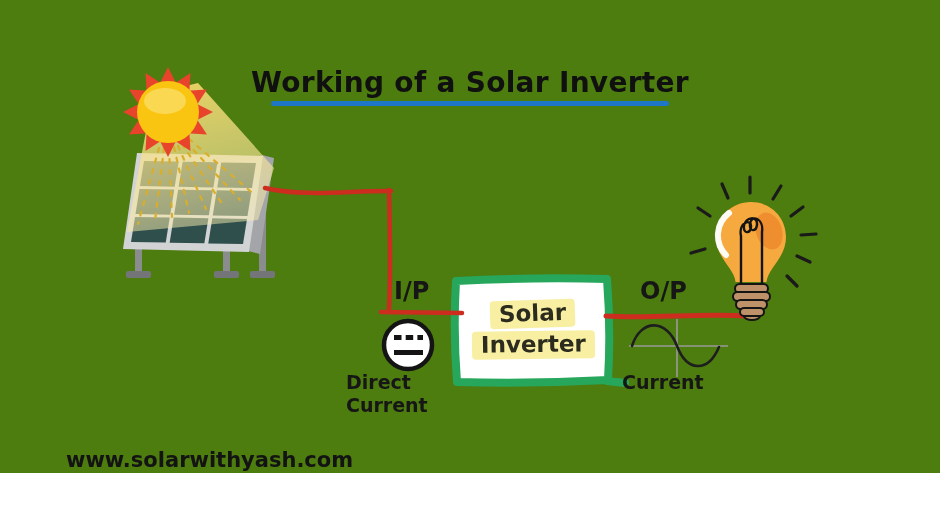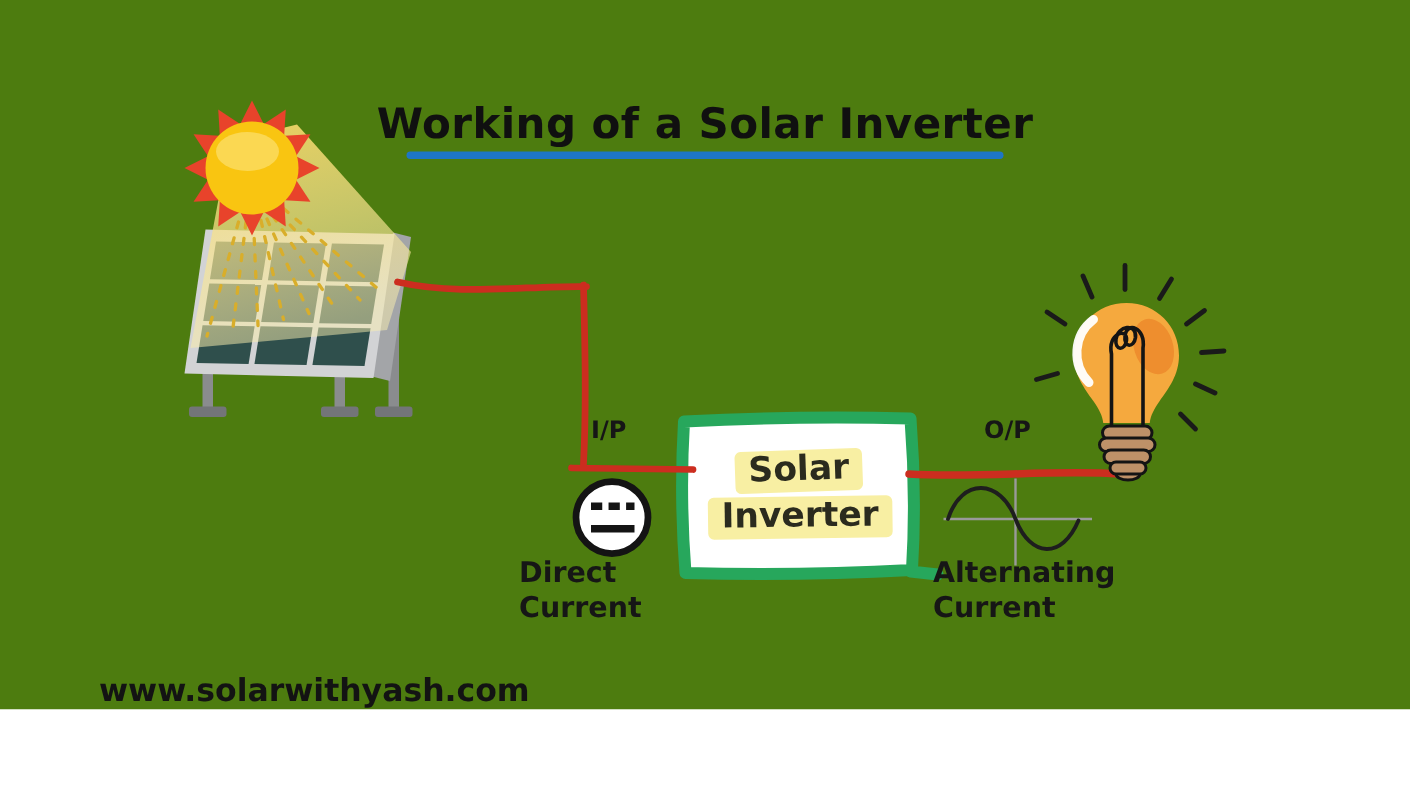--- a/index.html
+++ b/index.html
@@ -13,23 +13,23 @@
   .art{position:absolute;left:0;top:0;}
   .txt{position:absolute;color:#161616;font-weight:bold;}
   .title{
     left:470px;top:66px;transform:translateX(-50%);
     font-size:28px;letter-spacing:.3px;white-space:nowrap;color:#101010;
   }
   .underline{
     position:absolute;left:271px;top:101px;width:398px;height:5px;
     background:#1D76C6;border-radius:3px;
   }
-  .io-label{font-size:16px;}
+  .io-label{font-size:24px;}
   .lbl-ip{left:394px;top:277px;}
-  .lbl-op{left:656px;top:277px;}
+  .lbl-op{left:640px;top:277px;}
   .cur-label{font-size:19px;line-height:23px;}
   .lbl-dc{left:346px;top:371px;width:120px;}
   .lbl-ac{left:622px;top:371px;width:136px;}
   .inv-text{
     left:455px;top:300px;width:156px;text-align:center;
     font-size:23px;line-height:26px;color:#2B2B1E;font-weight:bold;
   }
   .hl{
     display:inline-block;background:#F8EFA3;border-radius:4px;
     padding:0 9px 2px 9px;
@@ -155,21 +155,20 @@
 
   <div class="txt io-label lbl-ip">I/P</div>
   <div class="txt io-label lbl-op">O/P</div>
 
   <div class="txt cur-label lbl-dc">
     <div>Direct</div>
     <div>Current</div>
   </div>
 
   <div class="txt cur-label lbl-ac">
-    <div>Alternating</div>
     <div>Current</div>
   </div>
 
   <div class="txt inv-text">
     <div><span class="hl hl-1">Solar</span></div>
     <div><span class="hl hl-2">Inverter</span></div>
   </div>
 
   <div class="txt website">www.solarwithyash.com</div>
 </div>

